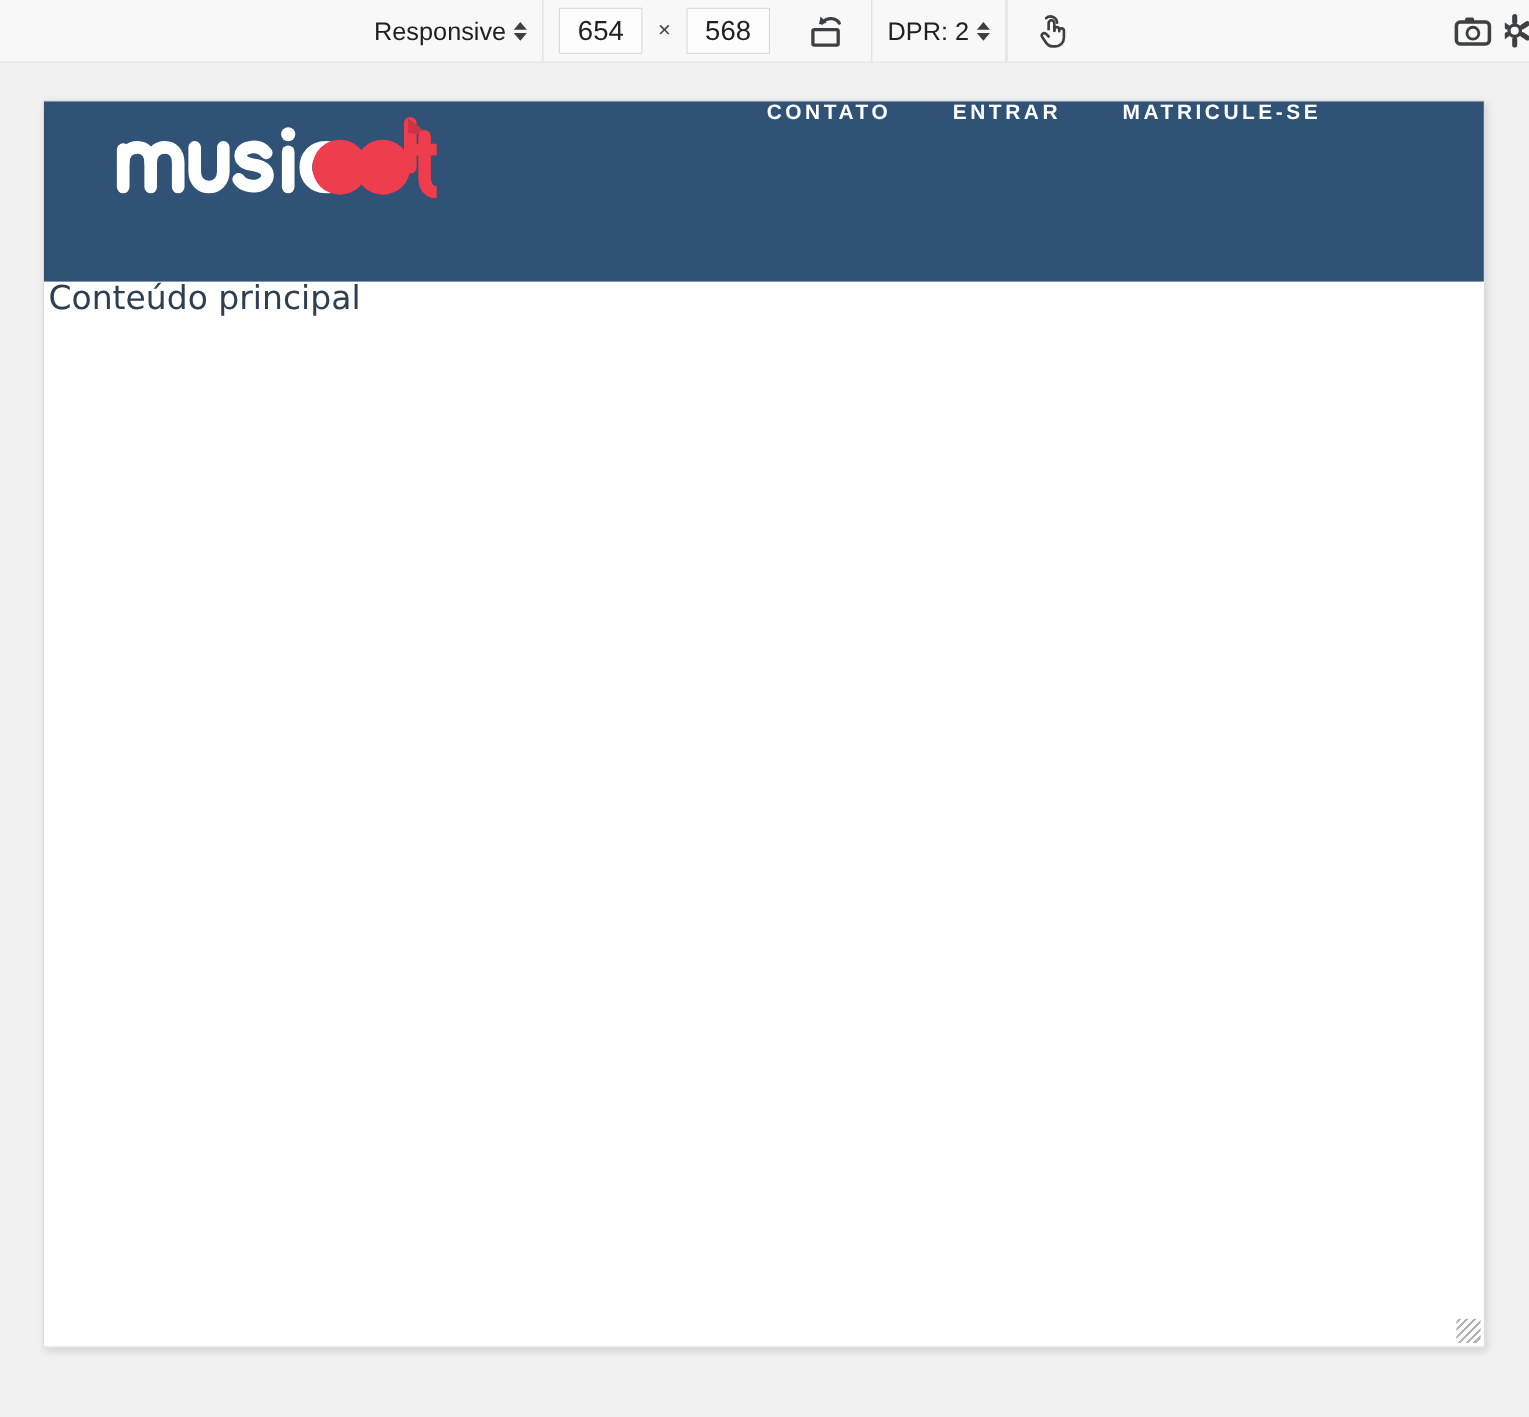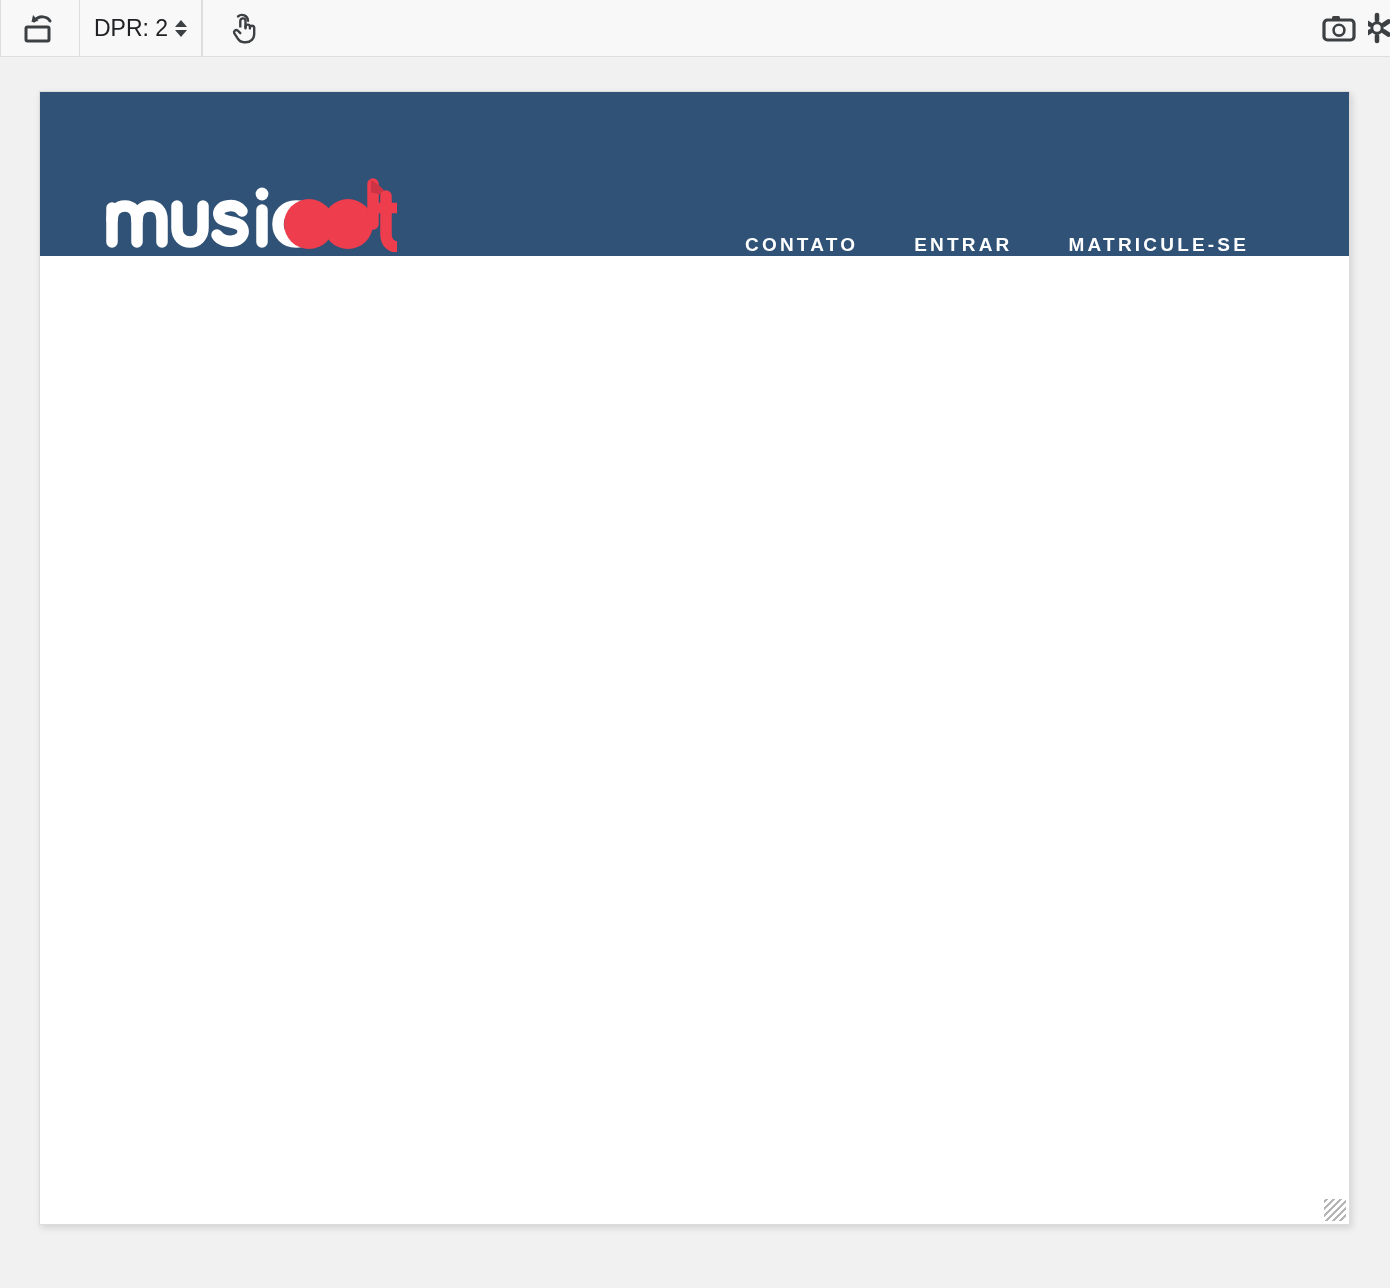--- a/index.html
+++ b/index.html
@@ -107,23 +107,22 @@
     border: 1px solid #dcdcdc;
     box-shadow: 2px 3px 7px rgba(0,0,0,0.13);
     overflow: hidden;
   }
 
   
   #site-header {
     height: 164px;
     background: #2f5276;
     display: flex;
-    align-items: flex-end;
+    align-items: flex-start;
     padding: 0 0 0 65px;
-    gap: 48px;
   }
   #brand-logo {
     display: block;
     flex: 0 0 auto;
   }
   #site-nav {
     display: flex;
     align-items: center;
     gap: 56px;
     margin-left: 300px;
@@ -166,23 +165,37 @@
         transparent 0px, transparent 3px,
         #b5b5b5 3px, #b5b5b5 5px
       );
   }
 </style>
 </head>
 <body>
 
 <div id="device-toolbar">
 
+  <div class="tb-group" style="padding-left:340px;">
+    <div class="tb-select">
+      <span>Responsive</span>
+      <span class="spin">
+          <i class="up"></i>
+          <i class="dn"></i>
+        </span>
+    </div>
+  </div>
 
   <div class="tb-sep"></div>
 
+  <div class="tb-group">
+    <div class="dim-box">654</div>
+    <span class="dim-x">×</span>
+    <div class="dim-box">568</div>
+  </div>
 
   <div class="tb-group" style="padding-left:14px;padding-right:18px;">
     <span class="icon-btn">
       <svg width="34" height="32" viewBox="0 0 34 32" aria-hidden="true">
         <rect x="5" y="15" width="23" height="14" rx="1.5" fill="none" stroke="#3c4043" stroke-width="3"></rect>
         <path d="M13 9 C18 3, 26 4, 29 9" fill="none" stroke="#3c4043" stroke-width="3" stroke-linecap="round"></path>
         <path d="M12 3 L10.5 10 L17.5 9 Z" fill="#3c4043"></path>
       </svg>
     </span>
   </div>
@@ -288,18 +301,19 @@
       </a>
 
       <nav id="site-nav">
         <a href="#">CONTATO</a>
         <a href="#">ENTRAR</a>
         <a href="#">MATRICULE-SE</a>
       </nav>
     </header>
 
     <div id="site-body">
+      <p>Conteúdo principal</p>
     </div>
 
     <div id="resize-grip"></div>
   </div>
 
 </div>
 
 </body></html>

